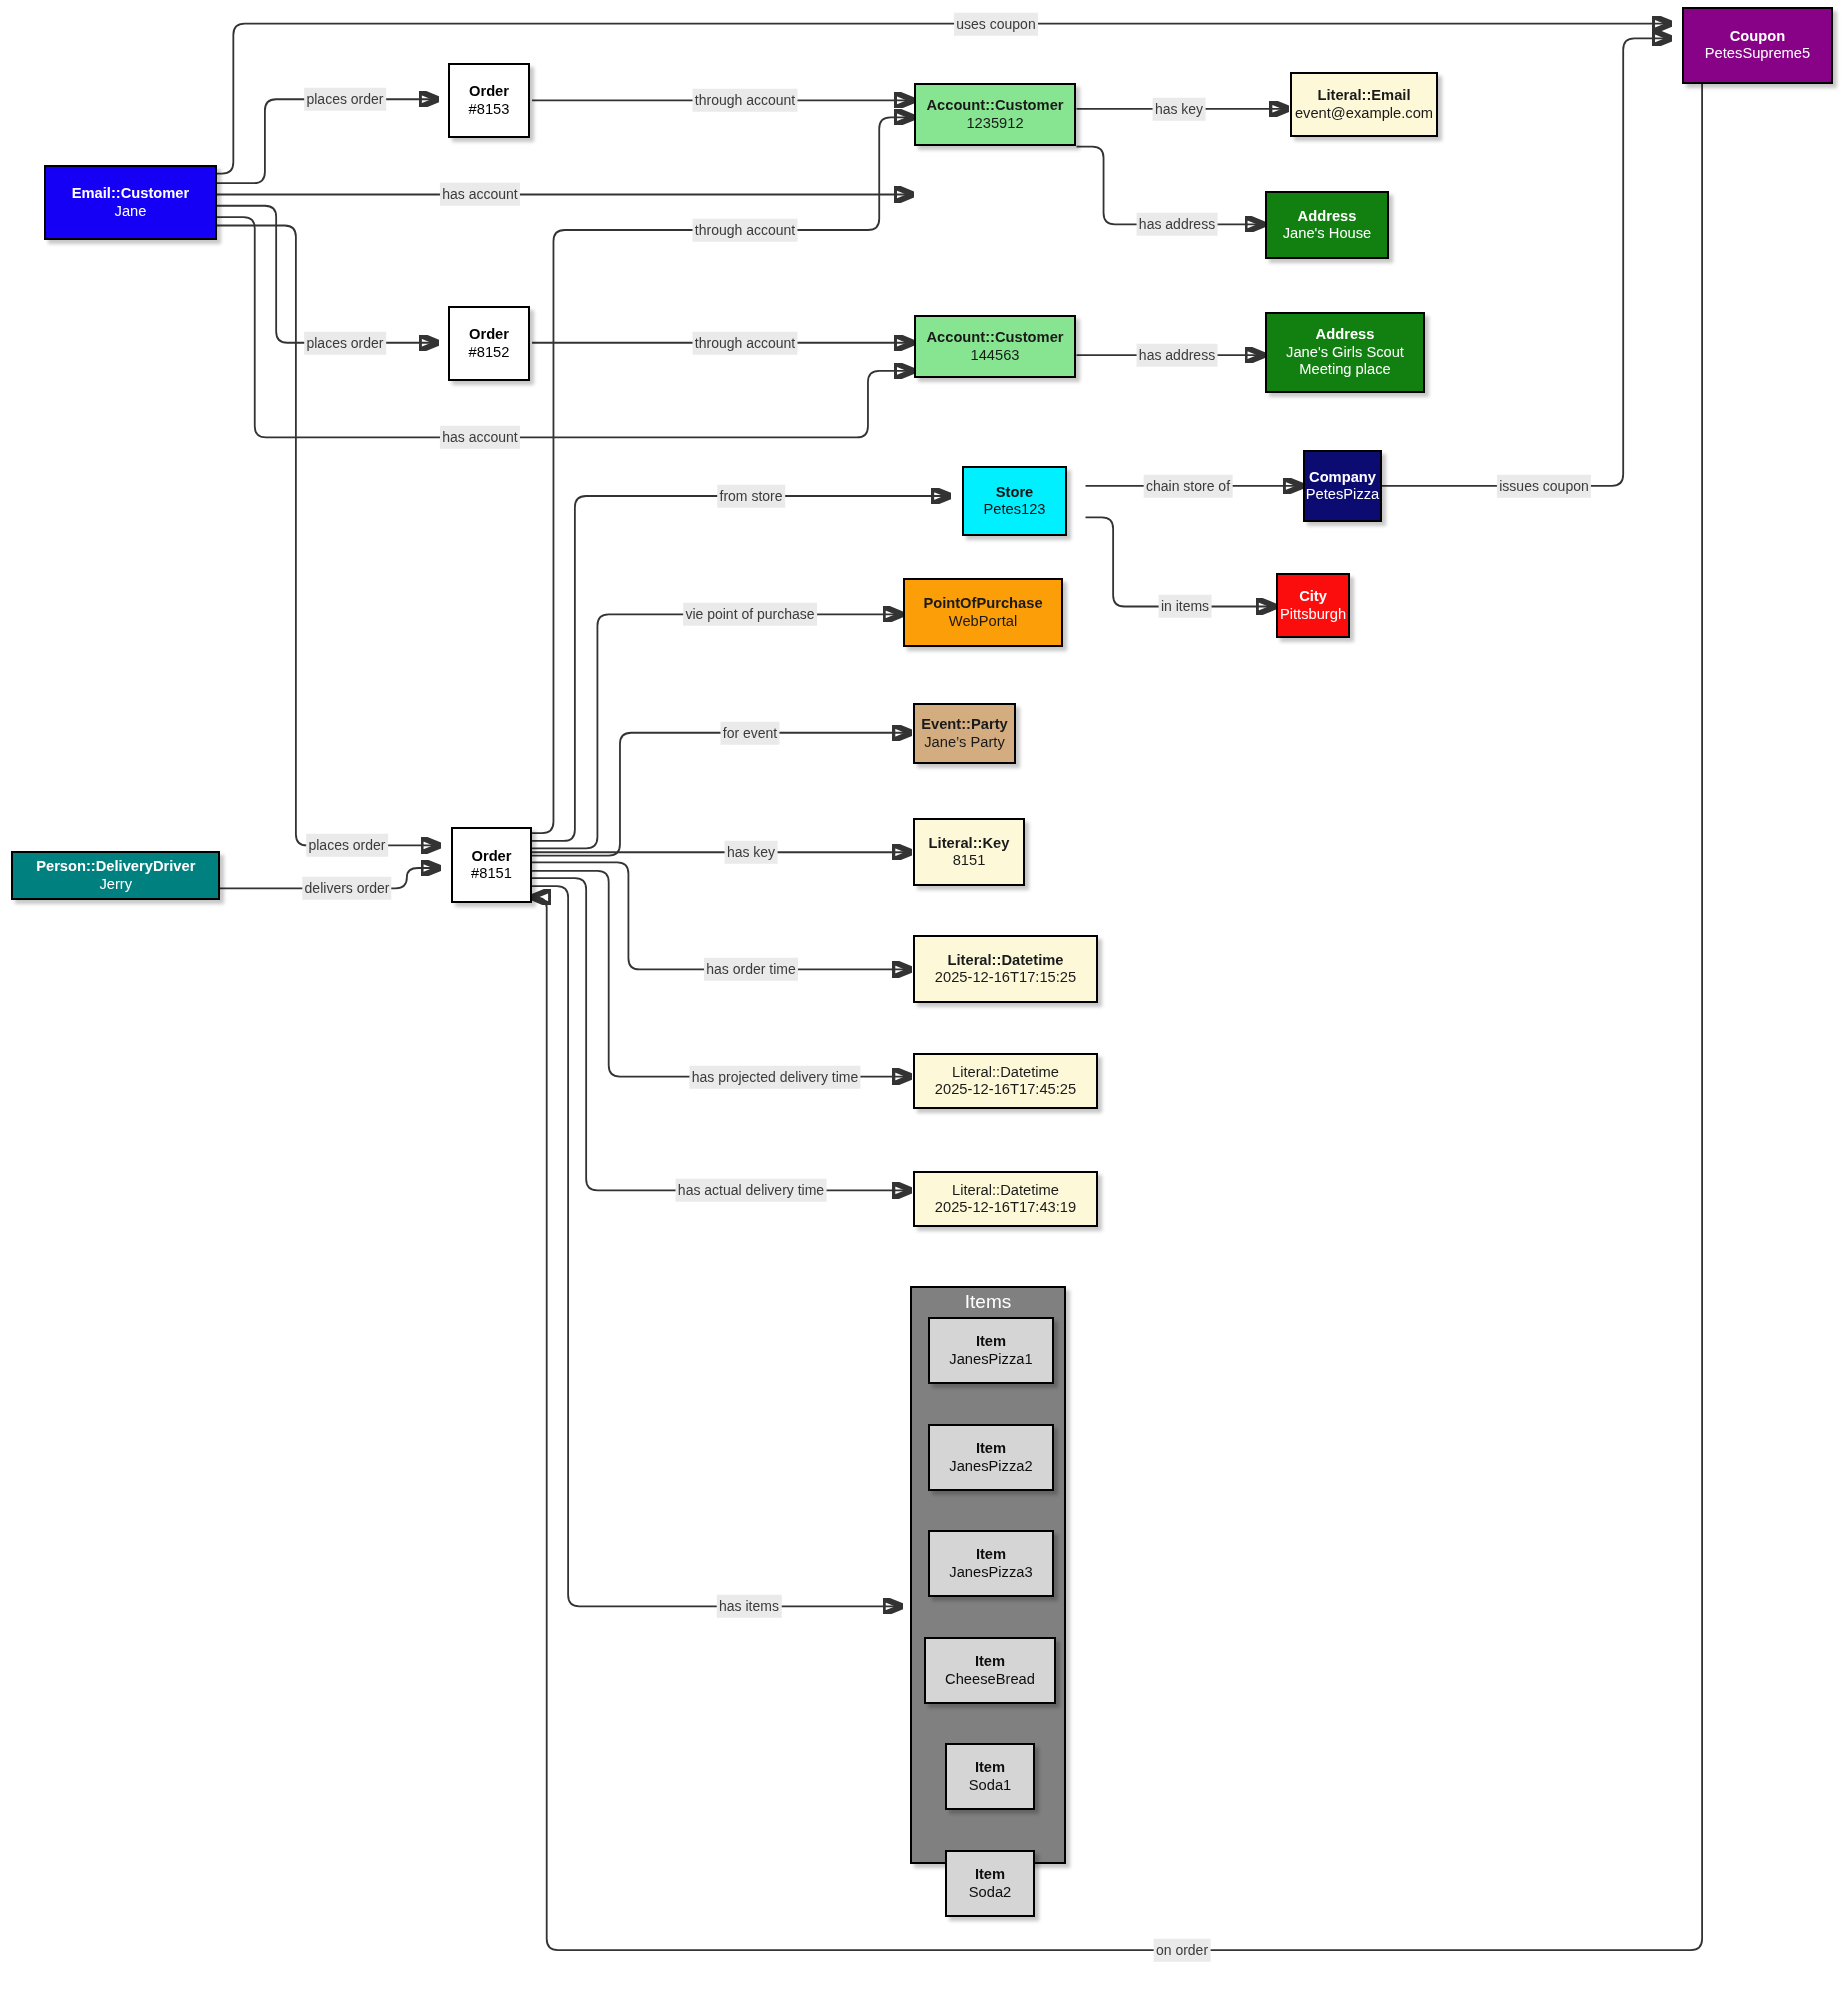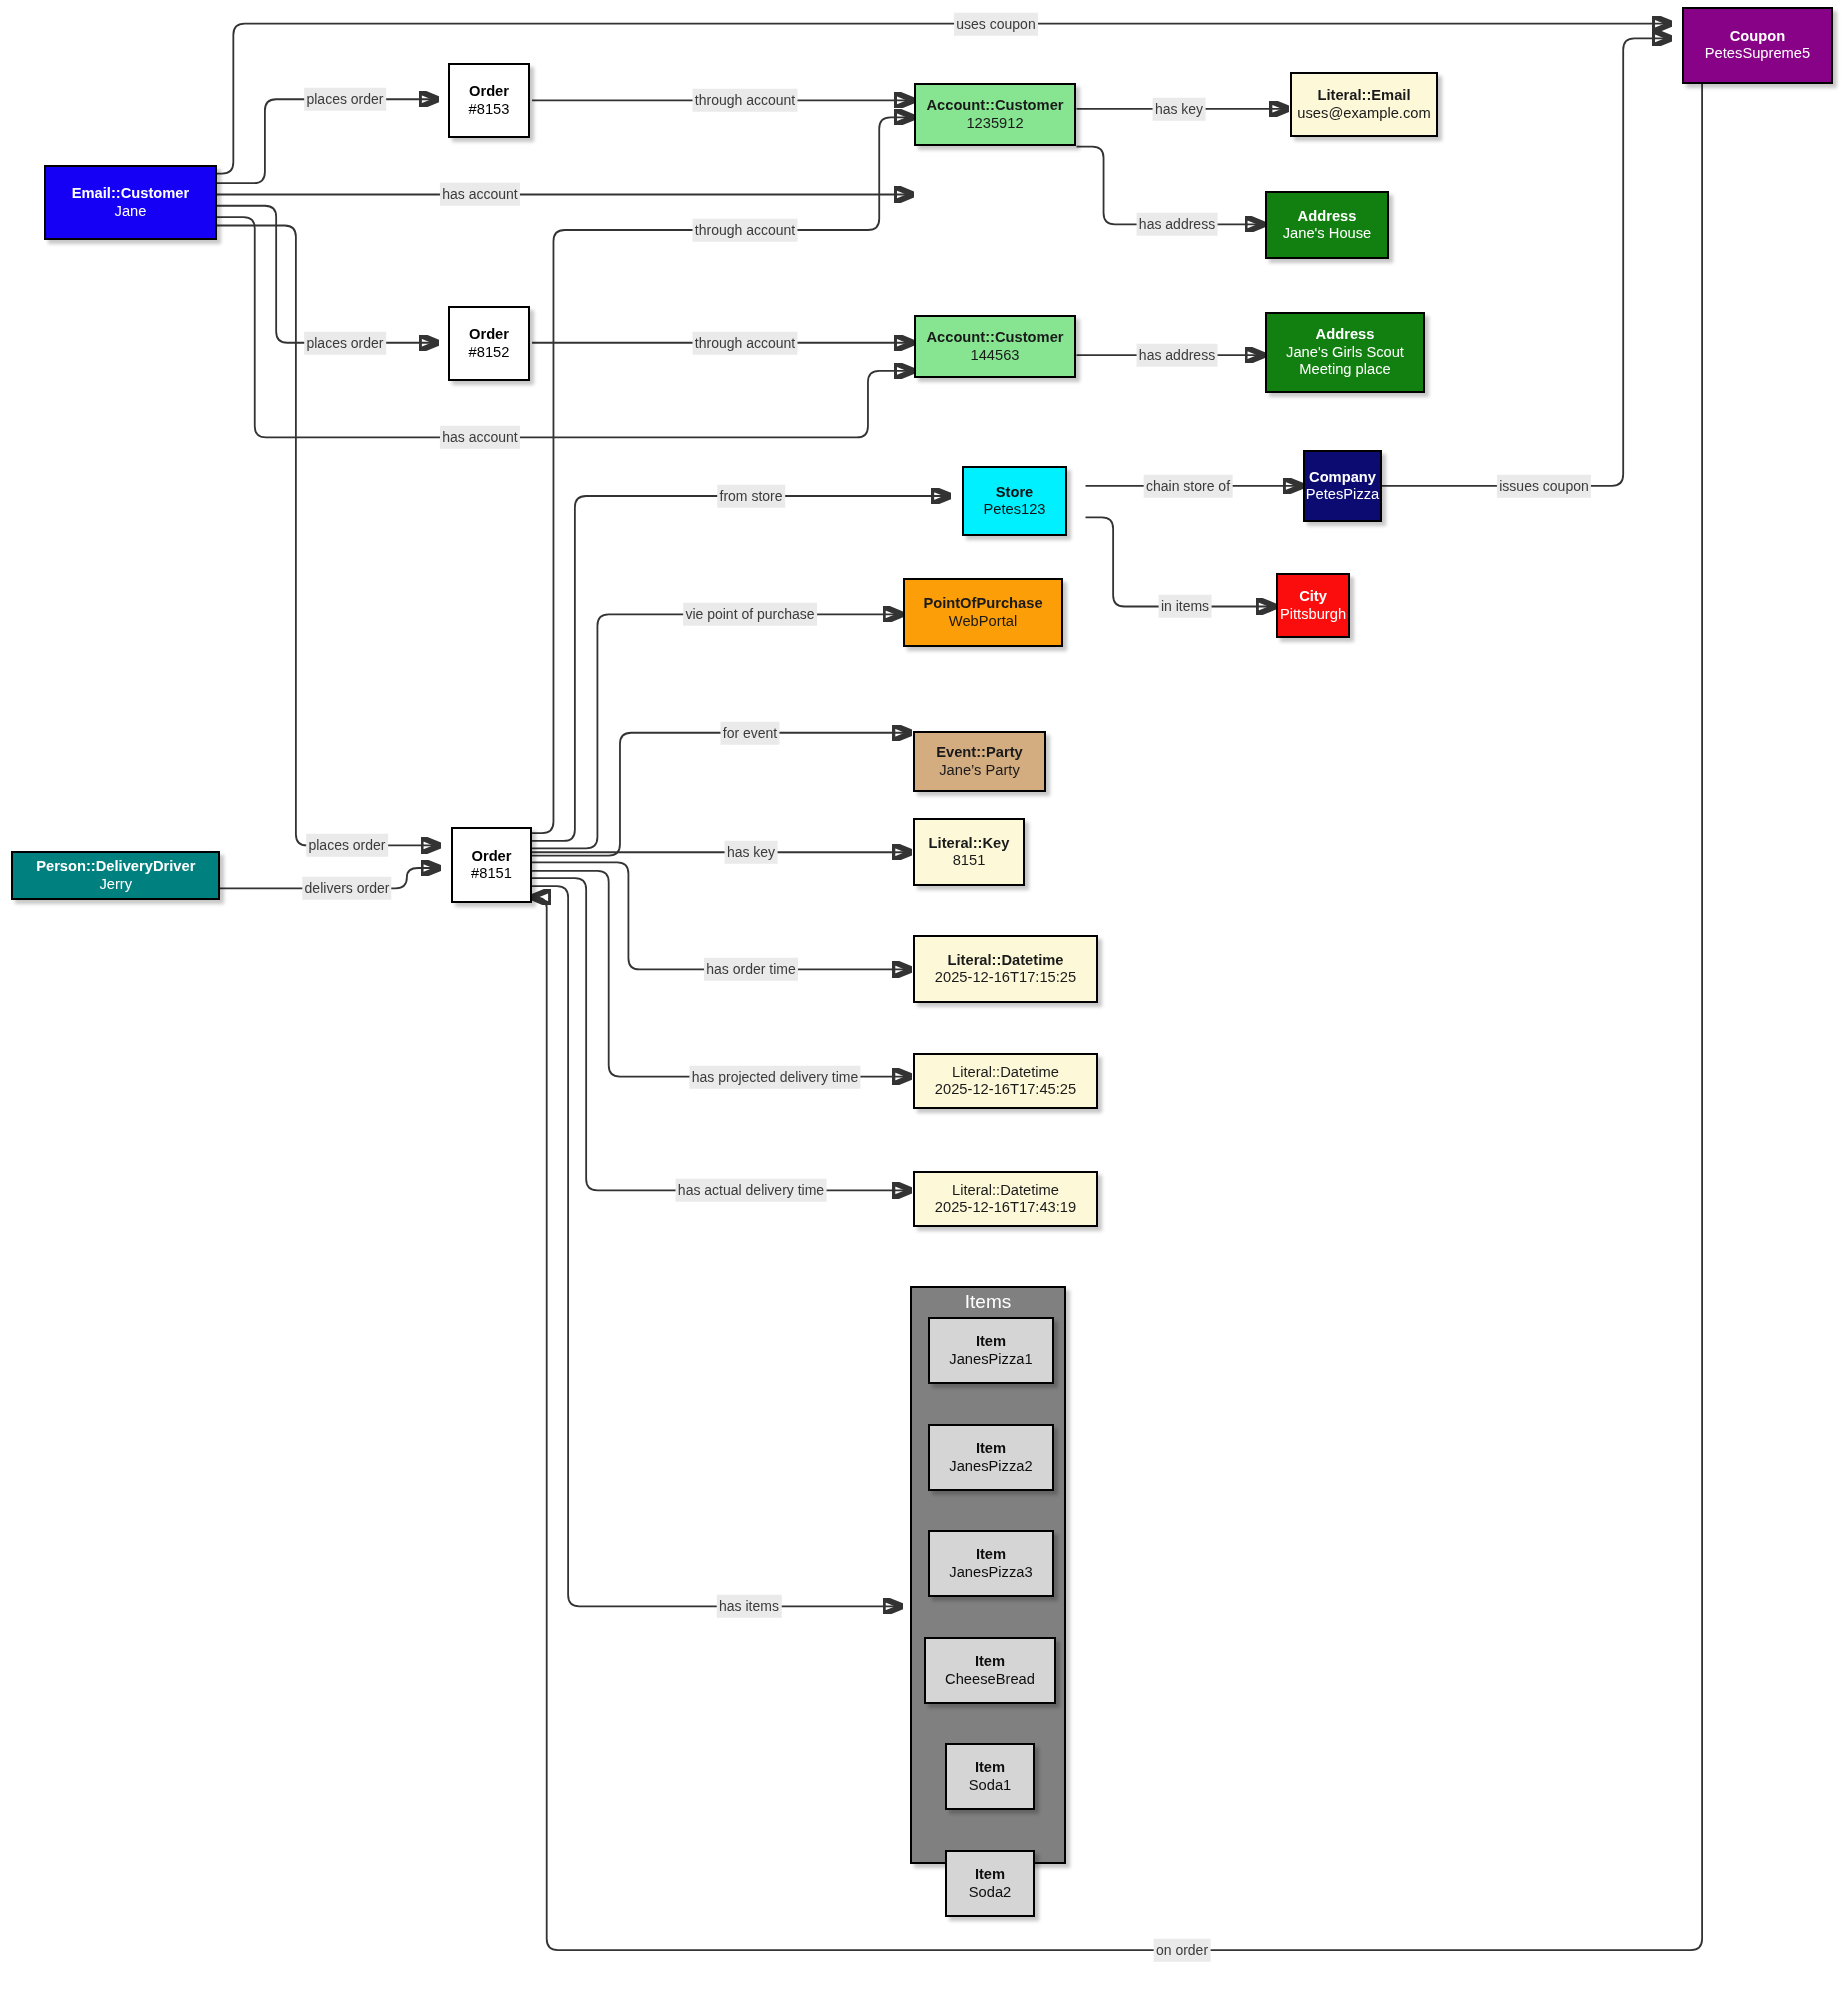--- a/index.html
+++ b/index.html
@@ -195,21 +195,21 @@
     <div class="t2">1235912</div>
   </div>
 
   <div class="node n-green" style="left:914px; top:315px; width:162px; height:63px;">
     <div class="t1">Account::Customer</div>
     <div class="t2">144563</div>
   </div>
 
   <div class="node n-cream" style="left:1290px; top:72px; width:148px; height:65px;">
     <div class="t1">Literal::Email</div>
-    <div class="t2">uses@example.com</div>
+    <div class="t2">event@example.com</div>
   </div>
 
   <div class="node n-darkgreen" style="left:1265px; top:191px; width:124px; height:68px;">
     <div class="t1">Address</div>
     <div class="t2">Jane's House</div>
   </div>
 
   <div class="node n-darkgreen" style="left:1265px; top:312px; width:160px; height:81px;">
     <div class="t1">Address</div>
     <div class="t2 wrap">Jane's Girls Scout Meeting place</div>
@@ -233,21 +233,21 @@
   <div class="node n-purple" style="left:1682px; top:6.8px; width:151px; height:77px;">
     <div class="t1">Coupon</div>
     <div class="t2">PetesSupreme5</div>
   </div>
 
   <div class="node n-orange" style="left:903px; top:578px; width:160px; height:69px;">
     <div class="t1">PointOfPurchase</div>
     <div class="t2">WebPortal</div>
   </div>
 
-  <div class="node n-tan" style="left:913px; top:703px; width:133px; height:61px;margin-top:28px;">
+  <div class="node n-tan" style="left:913px; top:703px; width:103px; height:61px;">
     <div class="t1">Event::Party</div>
     <div class="t2">Jane’s Party</div>
   </div>
 
   <div class="node n-cream" style="left:913px; top:818px; width:112px; height:68px;">
     <div class="t1">Literal::Key</div>
     <div class="t2">8151</div>
   </div>
 
   <div class="node n-cream" style="left:913px; top:935px; width:185px; height:68px;">

